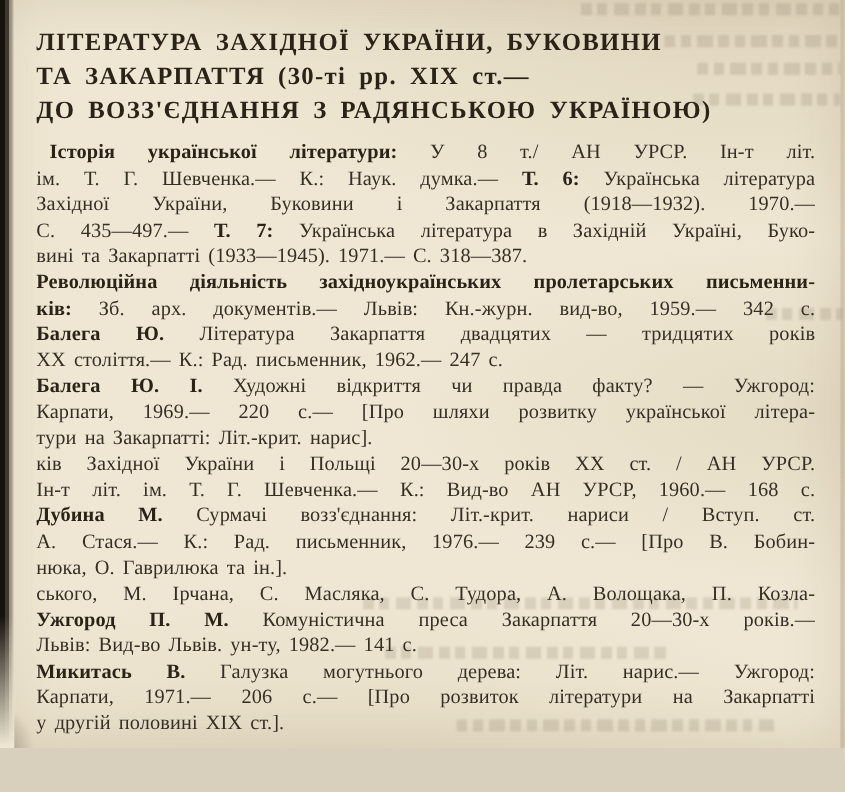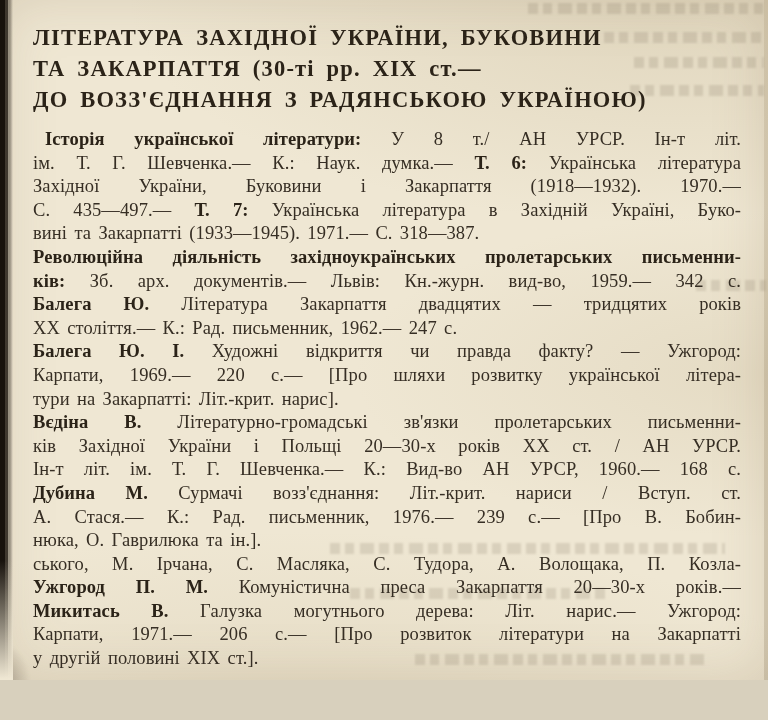--- a/index.html
+++ b/index.html
@@ -109,32 +109,32 @@
         <div class="entry">
           <div class="line just"><span class="b">Балега Ю. </span><span>Література Закарпаття двадцятих — тридцятих років</span></div>
           <div class="line last"><span>XX століття.— К.: Рад. письменник, 1962.— 247 с.</span></div>
         </div>
         <div class="entry">
           <div class="line just"><span class="b">Балега Ю. І. </span><span>Художні відкриття чи правда факту? — Ужгород:</span></div>
           <div class="line just"><span>Карпати, 1969.— 220 с.— [Про шляхи розвитку української літера-</span></div>
           <div class="line last"><span>тури на Закарпатті: Літ.-крит. нарис].</span></div>
         </div>
         <div class="entry">
-          <div class="line just"><span class="b">Вєдіна В. </span><span>Літературно-громадські зв'язки пролетарських письменни-</span></div>
           <div class="line just"><span>ків Західної України і Польщі 20—30-х років XX ст. / АН УРСР.</span></div>
           <div class="line just"><span>Ін-т літ. ім. Т. Г. Шевченка.— К.: Вид-во АН УРСР, 1960.— 168 с.</span></div>
         </div>
         <div class="entry">
           <div class="line just"><span class="b">Дубина М. </span><span>Сурмачі возз'єднання: Літ.-крит. нариси / Вступ. ст.</span></div>
           <div class="line just"><span>А. Стася.— К.: Рад. письменник, 1976.— 239 с.— [Про В. Бобин-</span></div>
           <div class="line last"><span>нюка, О. Гаврилюка та ін.].</span></div>
           <div class="line just"><span>ського, М. Ірчана, С. Масляка, С. Тудора, А. Волощака, П. Козла-</span></div>
         </div>
         <div class="entry">
           <div class="line just"><span class="b">Ужгород П. М. </span><span>Комуністична преса Закарпаття 20—30-х років.—</span></div>
+          <div class="line last"><span>Львів: Вид-во Львів. ун-ту, 1982.— 141 с.</span></div>
         </div>
         <div class="entry">
           <div class="line just"><span class="b">Микитась В. </span><span>Галузка могутнього дерева: Літ. нарис.— Ужгород:</span></div>
           <div class="line just"><span>Карпати, 1971.— 206 с.— [Про розвиток літератури на Закарпатті</span></div>
           <div class="line last"><span>у другій половині XIX ст.].</span></div>
         </div>
       </div>
   </div>
 
   <div class="page-number">91</div>

